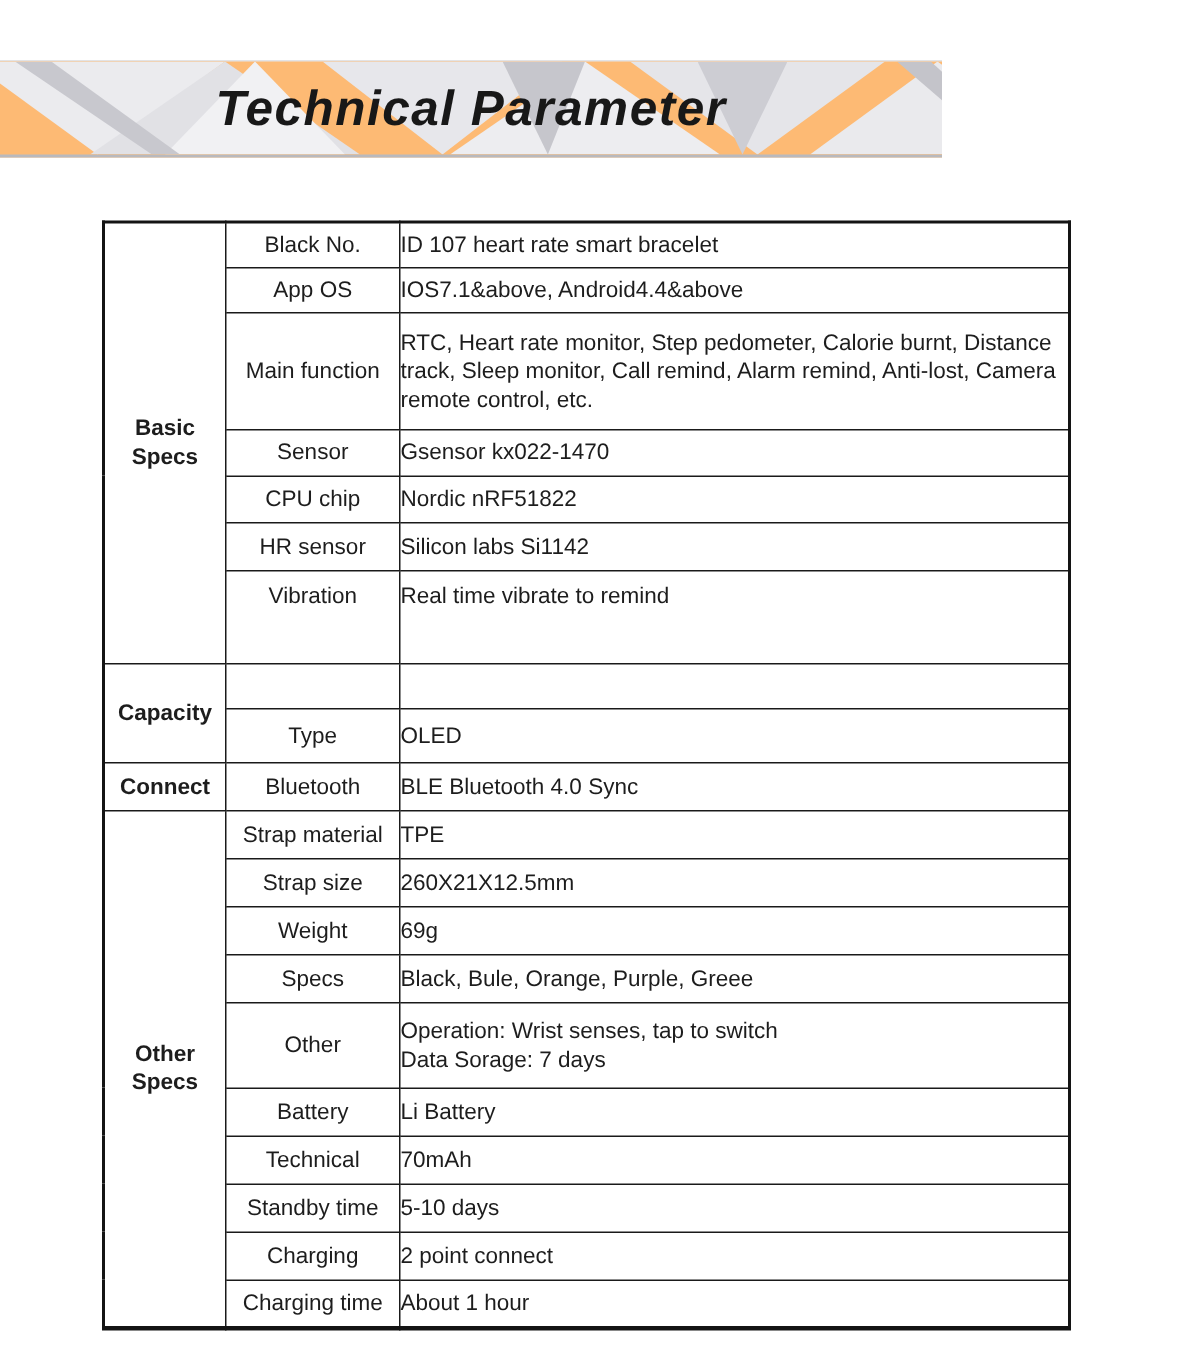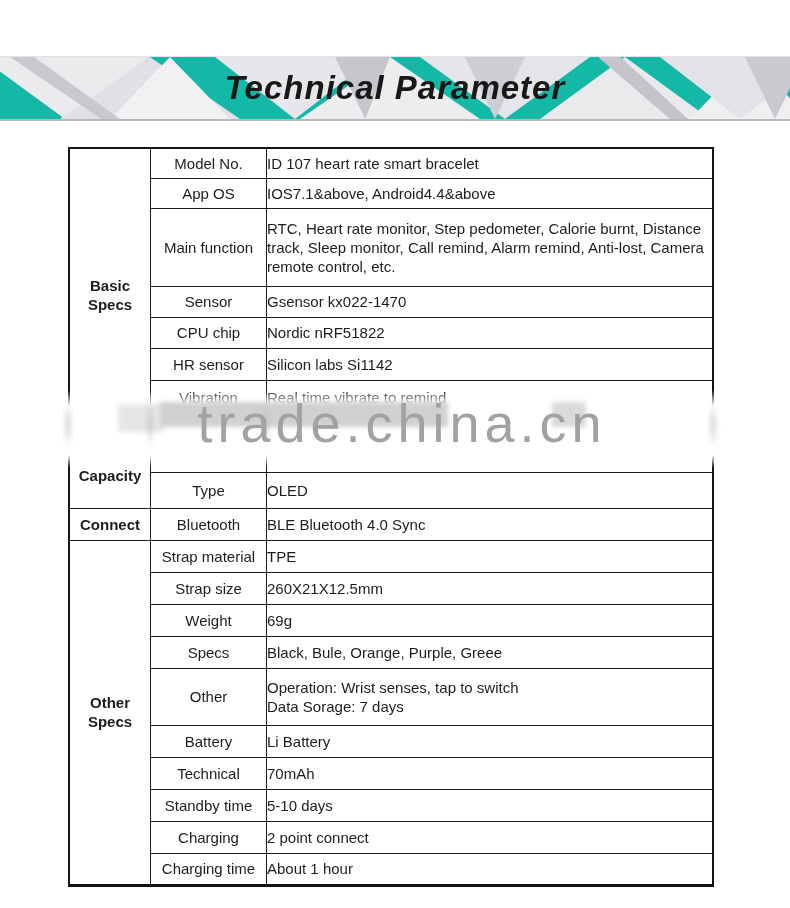--- a/index.html
+++ b/index.html
@@ -1,20 +1,20 @@
 <!DOCTYPE html>
 <html><head>
 <meta charset="utf-8">
 <style>
   html,body{margin:0;padding:0;background:#ffffff;}
   .page{position:relative;width:790px;height:908px;background:#ffffff;overflow:hidden;
         font-family:"Liberation Sans",sans-serif;color:#1d1d1d;}
 
   
-  .band{position:absolute;left:0;top:56px;width:790px;height:62px;background:#14b8a6;
+  .band{position:absolute;left:0;top:40px;width:628px;height:62px;background:#fdba74;
         border-top:1px solid #e3e3e5;border-bottom:2px solid #b9b9bd;overflow:hidden;}
   .band i{position:absolute;top:0;height:100%;display:block;}
   .t1{left:-20px;width:170px;background:#ebebee;clip-path:polygon(0 0,100% 0,50% 100%);}
   .t2{left:60px;width:180px;background:#e1e1e5;clip-path:polygon(50% 0,100% 100%,0 100%);}
   .t13{left:110px;width:120px;background:#f1f1f3;clip-path:polygon(50% 0,100% 100%,0 100%);}
   .t3{left:10px;width:110px;background:#c8c8ce;clip-path:polygon(0 0,22% 0,100% 100%,83% 100%);}
   .t4{left:215px;width:160px;background:#e7e7eb;clip-path:polygon(0 0,100% 0,50% 100%);}
   .t5{left:300px;width:180px;background:#ededf0;clip-path:polygon(50% 0,100% 100%,0 100%);}
   .t6{left:335px;width:55px;height:55%;background:#c6c6cc;clip-path:polygon(0 0,100% 0,55% 100%);}
   .t7{left:420px;width:170px;background:#e5e5e9;clip-path:polygon(0 0,100% 0,50% 100%);}
@@ -76,21 +76,21 @@
     <i class="t11"></i>
     <i class="t12"></i>
     <div class="band-title">Technical Parameter</div>
   </div>
 
   <table class="spec">
 
     <tbody>
         <tr style="height:30px">
       <td class="cat" rowspan="7">Basic Specs</td>
-      <td class="lbl">Model No.</td>
+      <td class="lbl">Black No.</td>
       <td class="val">ID 107 heart rate smart bracelet</td>
     </tr>
     <tr style="height:30px">
       <td class="lbl">App OS</td>
       <td class="val">IOS7.1&amp;above, Android4.4&amp;above</td>
     </tr>
     <tr style="height:78px">
       <td class="lbl">Main function</td>
       <td class="val">RTC, Heart rate monitor, Step pedometer, Calorie burnt, Distance track, Sleep monitor, Call remind, Alarm remind, Anti-lost, Camera remote control, etc.</td>
     </tr>
@@ -165,24 +165,14 @@
       <td class="lbl">Charging</td>
       <td class="val">2 point connect</td>
     </tr>
     <tr style="height:32px">
       <td class="lbl">Charging time</td>
       <td class="val">About 1 hour</td>
     </tr>
   </tbody>
     </table>
 
-  <div class="wm-band">
-    <i class="wm-block wb1"></i>
-    <i class="wm-block wb2"></i>
-    <i class="wm-block wb3"></i>
-    <i class="sm sm1"></i>
-    <i class="sm sm2"></i>
-    <i class="sm sm3"></i>
-    <i class="sm sm4"></i>
-    <div class="wm-text">trade.china.cn</div>
-  </div>
 
 </div>
 
 </body></html>

